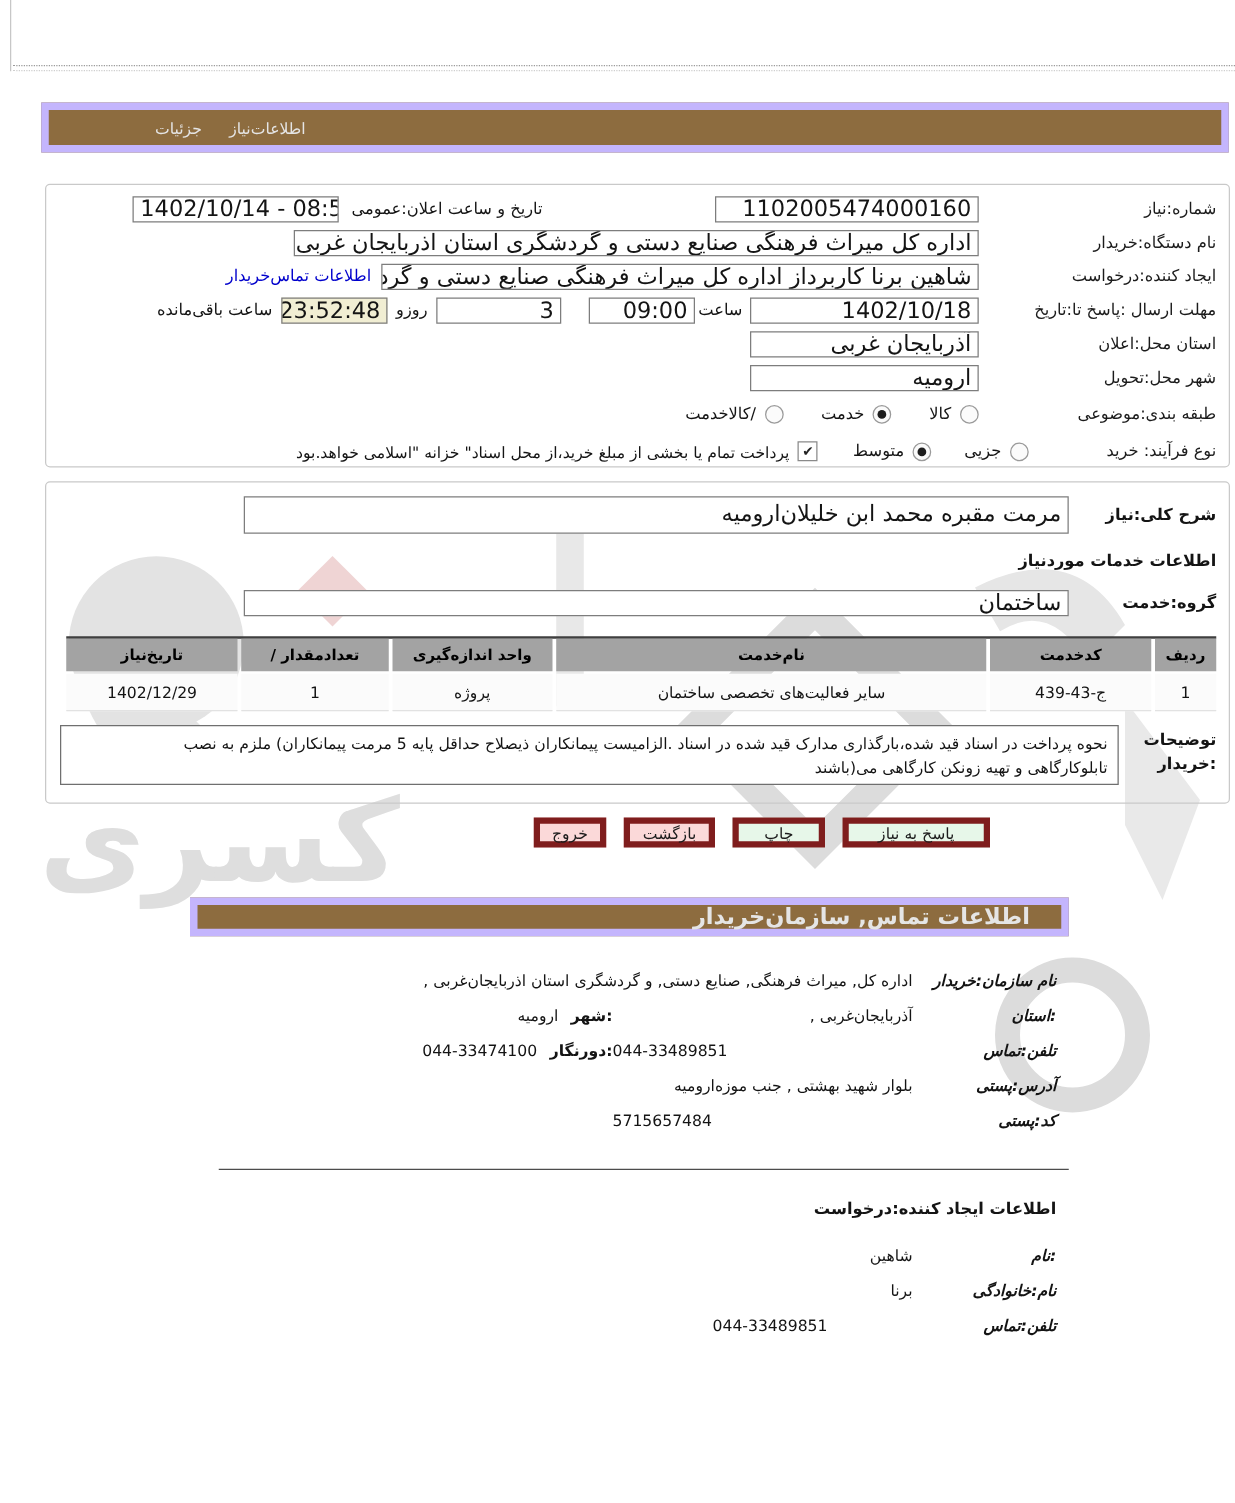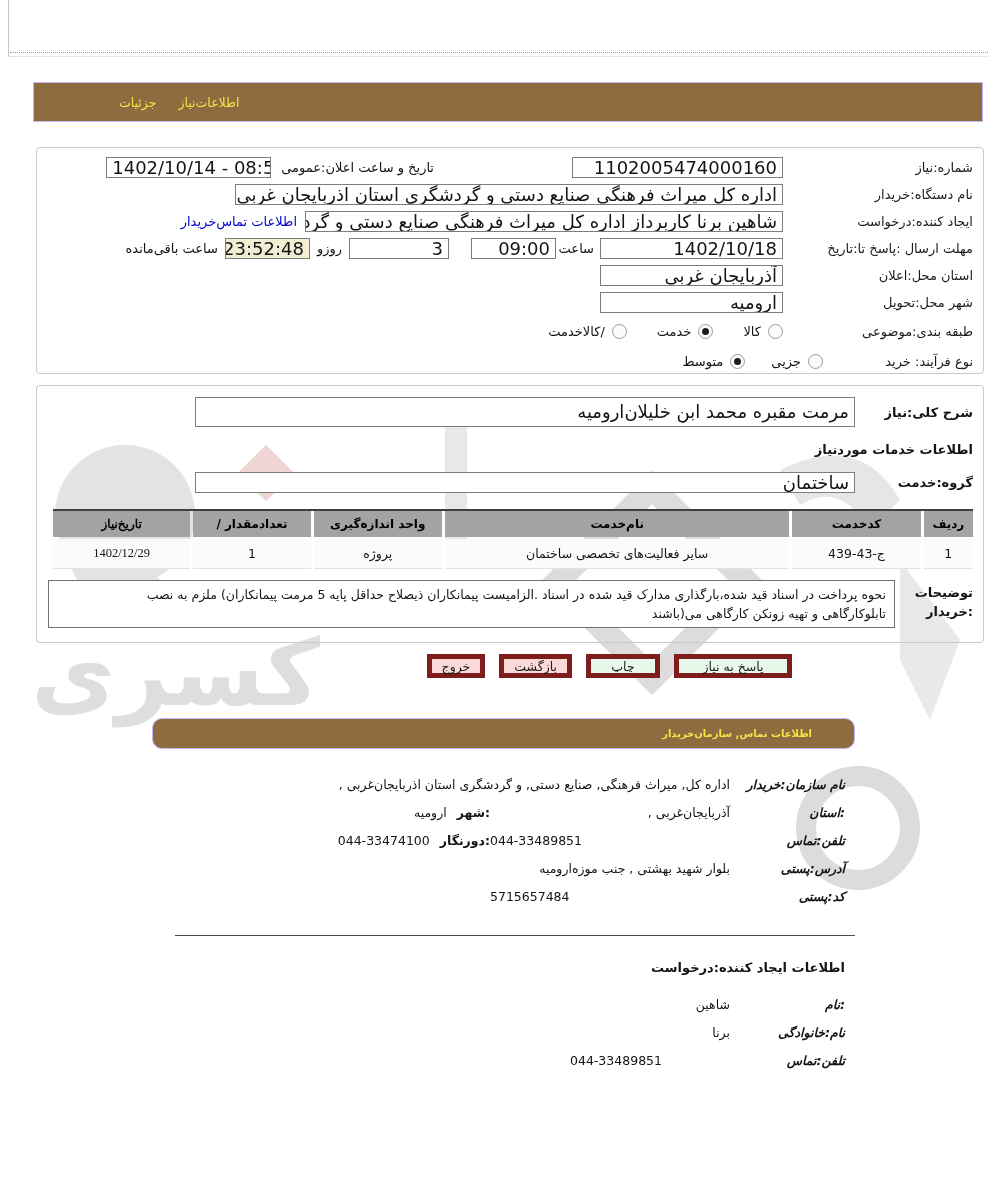--- a/index.html
+++ b/index.html
@@ -8,23 +8,23 @@
     background:#ffffff;color:#141414;
     font-family:"DejaVu Sans","Liberation Sans",sans-serif;
     font-size:13px;direction:rtl;
   }
   .abs{position:absolute;}
   .z1{z-index:1;}
   
   #left-tick{left:8px;top:0;width:1px;height:57px;background:#c7c7c7;}
   #top-dash{top:52px;left:10px;width:978px;height:3px;border-top:1px dotted #9a9a9a;border-bottom:1px dotted #cfcfcf;}
   
-  .brownbar{background:#8d6c3f;border:1px solid #c4b5fd;box-sizing:border-box;display:flex;align-items:center;color:#fde047;}
+  .brownbar{background:#8d6c3f;border:6px solid #c4b5fd;box-sizing:border-box;display:flex;align-items:center;color:#e5e5e5;}
   #bar1{left:33px;top:82px;width:950px;height:40px;justify-content:flex-start;padding-left:85px;flex-direction:row-reverse;gap:22px;font-size:12.5px;}
-  #bar2{left:152px;top:718px;width:703px;height:31px;padding-right:42px;font-weight:bold;font-size:10px;border-radius:10px;}
+  #bar2{left:152px;top:718px;width:703px;height:31px;padding-right:25px;font-weight:bold;font-size:18px;}
   
   .panel{border:1px solid #c9c9c9;border-radius:4px;box-sizing:border-box;background:transparent;}
   #panel1{left:36px;top:147px;width:948px;height:227px;padding:6px 10px 4px 8px;}
   #panel2{left:36px;top:385px;width:948px;height:258px;padding:10px 10px 4px 8px;}
   .frow{display:flex;align-items:center;height:27px;}
   .lbl{width:190px;flex:none;color:#1b1b1b;}
   .b{font-weight:bold;}
   
   .input{border:1px solid #7d7d7d;background:#fff;height:21px;line-height:19px;box-sizing:border-box;
          padding:0 5px;font-size:18px;text-align:right;white-space:nowrap;overflow:hidden;flex:none;}
@@ -36,21 +36,21 @@
   .radio.on::after{content:"";position:absolute;inset:3px;border-radius:50%;background:#1d1d1d;}
   .cb{width:14px;height:14px;border:1px solid #8a8a8a;background:#fff;flex:none;display:flex;align-items:center;justify-content:center;}
   .cb::after{content:"✔";font-size:11px;color:#222;line-height:1;}
   .opt{display:flex;align-items:center;gap:7px;}
   
   #svc-table{margin:14px 0 0 0;width:920px;}
   .thead{display:flex;gap:3px;border-top:2px solid #3f3f3f;}
   .th{background:#a3a3a3;color:#000;font-weight:bold;font-size:12px;height:26px;display:flex;align-items:center;justify-content:center;box-sizing:border-box;}
   .trow{display:flex;gap:3px;margin-top:2px;}
   .td{background:#fbfbfb;font-size:12.5px;height:30px;display:flex;align-items:center;justify-content:center;box-sizing:border-box;border-bottom:1px solid #e2e2e2;}
-  .c-radif{width:50px;} .c-code{width:130px;} .c-name{width:349px;} .c-unit{width:130px;} .c-qty{width:119px;} .c-date{width:139px;font-family:Liberation Serif, serif;}
+  .c-radif{width:50px;} .c-code{width:130px;} .c-name{width:349px;} .c-unit{width:130px;} .c-qty{width:119px;} .c-date{width:139px;}
   
   #notes-row{display:flex;margin-top:11px;align-items:flex-start;}
   #notes-lbl{width:78px;flex:none;font-weight:bold;line-height:19px;padding-top:3px;}
   #notes-box{border:1px solid #6f6f6f;background:#fff;width:847px;box-sizing:border-box;padding:4px 8px;font-size:12.5px;line-height:19px;text-align:right;}
   
   #btn-row{top:654px;right:196px;display:flex;gap:14px;}
   .btn{height:24px;box-sizing:border-box;border:5px solid #7f1d1d;display:flex;align-items:center;justify-content:center;
        font-size:12.5px;padding:0 10px;cursor:pointer;color:#1c1c1c;}
   .btn-green{background:#e7f7e9;}
   .btn-pink{background:#fbd9d9;}
@@ -146,20 +146,24 @@
   <div class="frow" style="height:30px;">
     <span class="lbl" style="width:150px;">نوع فرآیند: خرید</span>
     <span class="opt">
       <span class="radio"></span>
       <span>جزیی</span>
     </span>
     <span class="opt" style="margin-right:26px;">
       <span class="radio on"></span>
       <span>متوسط</span>
     </span>
+    <span class="opt" style="margin-right:28px;">
+      <span class="cb"></span>
+      <span style="font-size:12.5px;">پرداخت تمام یا بخشی از مبلغ خرید،از محل اسناد" خزانه "اسلامی خواهد.بود</span>
+    </span>
   </div>
 </div>
 
 <div id="panel2" class="abs z1 panel">
   <div class="frow" style="height:32px;">
     <span class="b" style="width:118px;flex:none;">شرح کلی:نیاز</span>
     <div class="input" style="width:660px;height:30px;line-height:28px;">مرمت مقبره محمد ابن خلیلان‌ارومیه</div>
   </div>
   <div class="b" style="margin-top:14px;">اطلاعات خدمات موردنیاز</div>
   <div class="frow" style="height:26px;margin-top:12px;">

